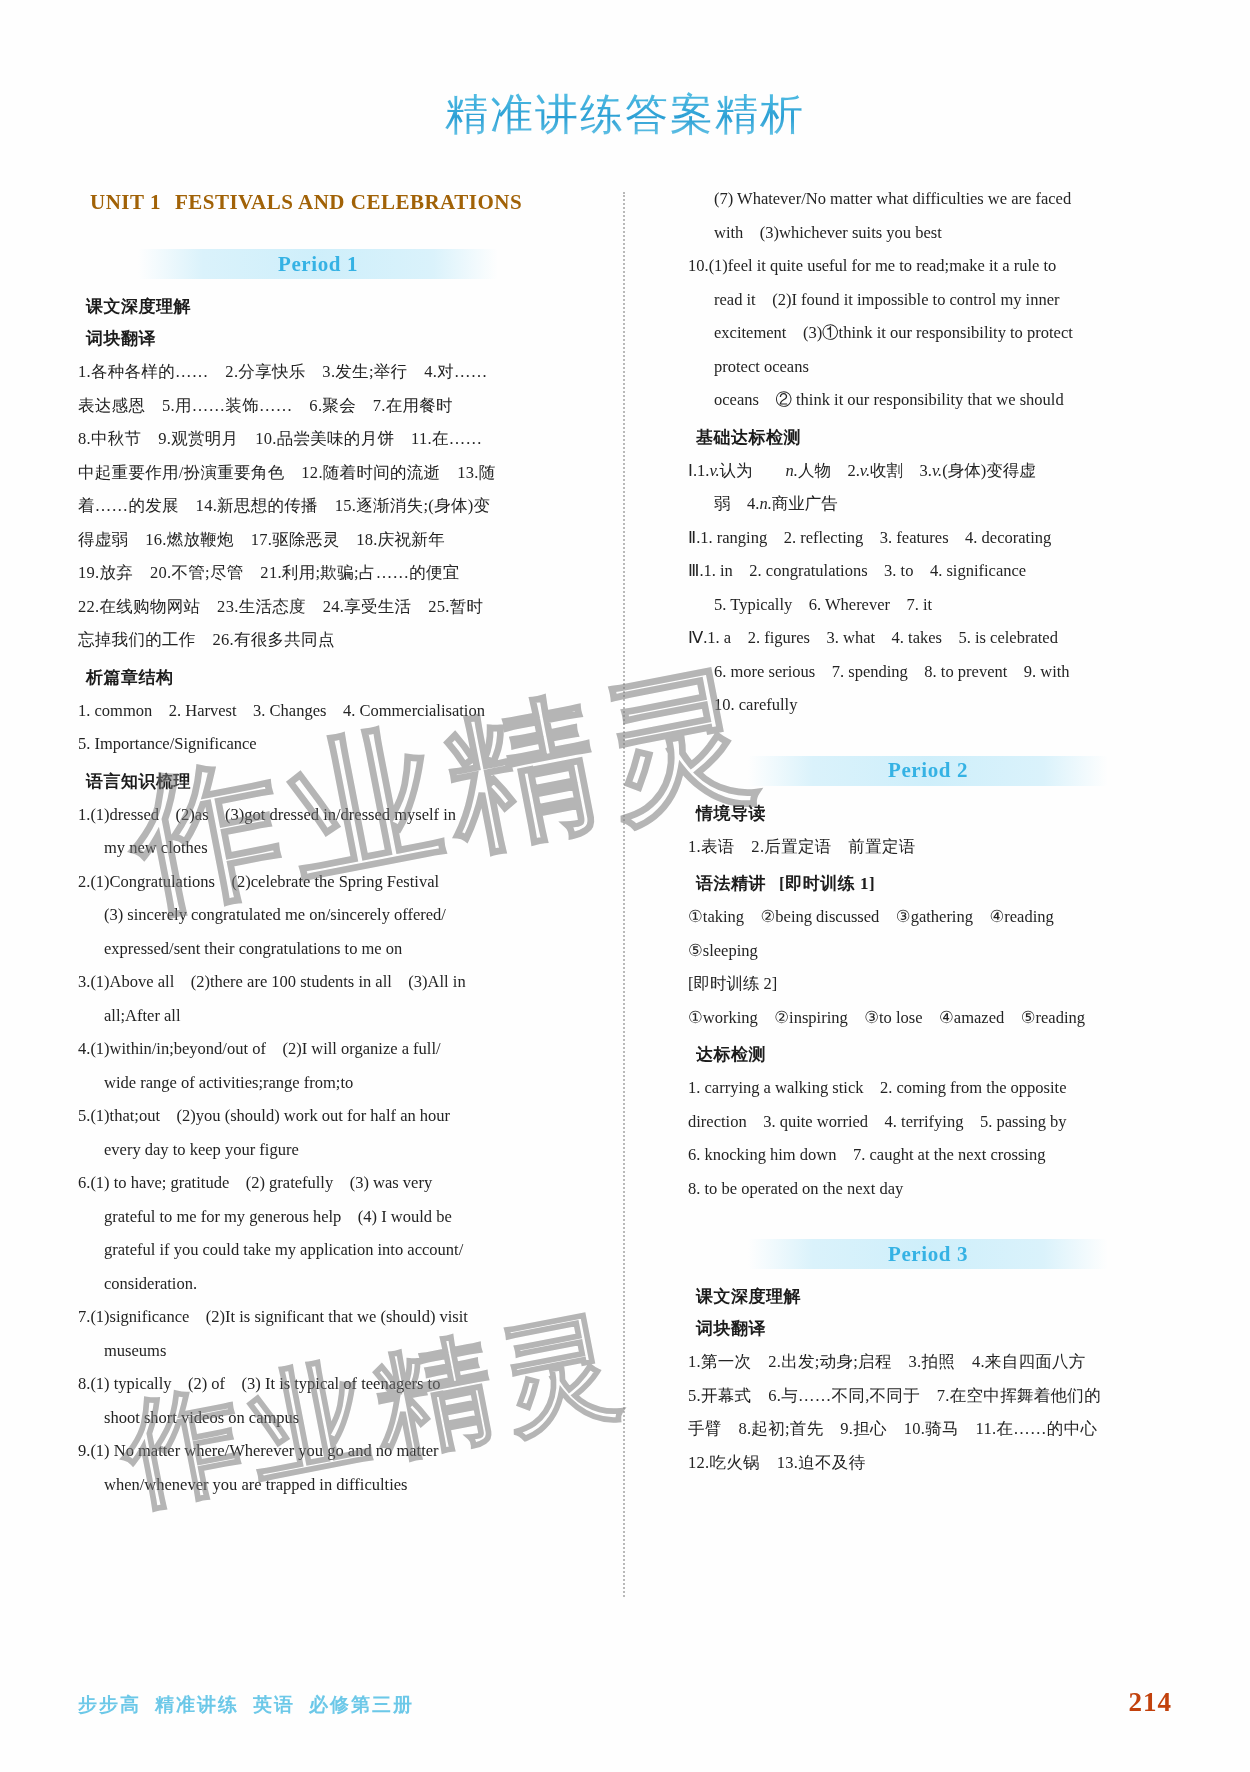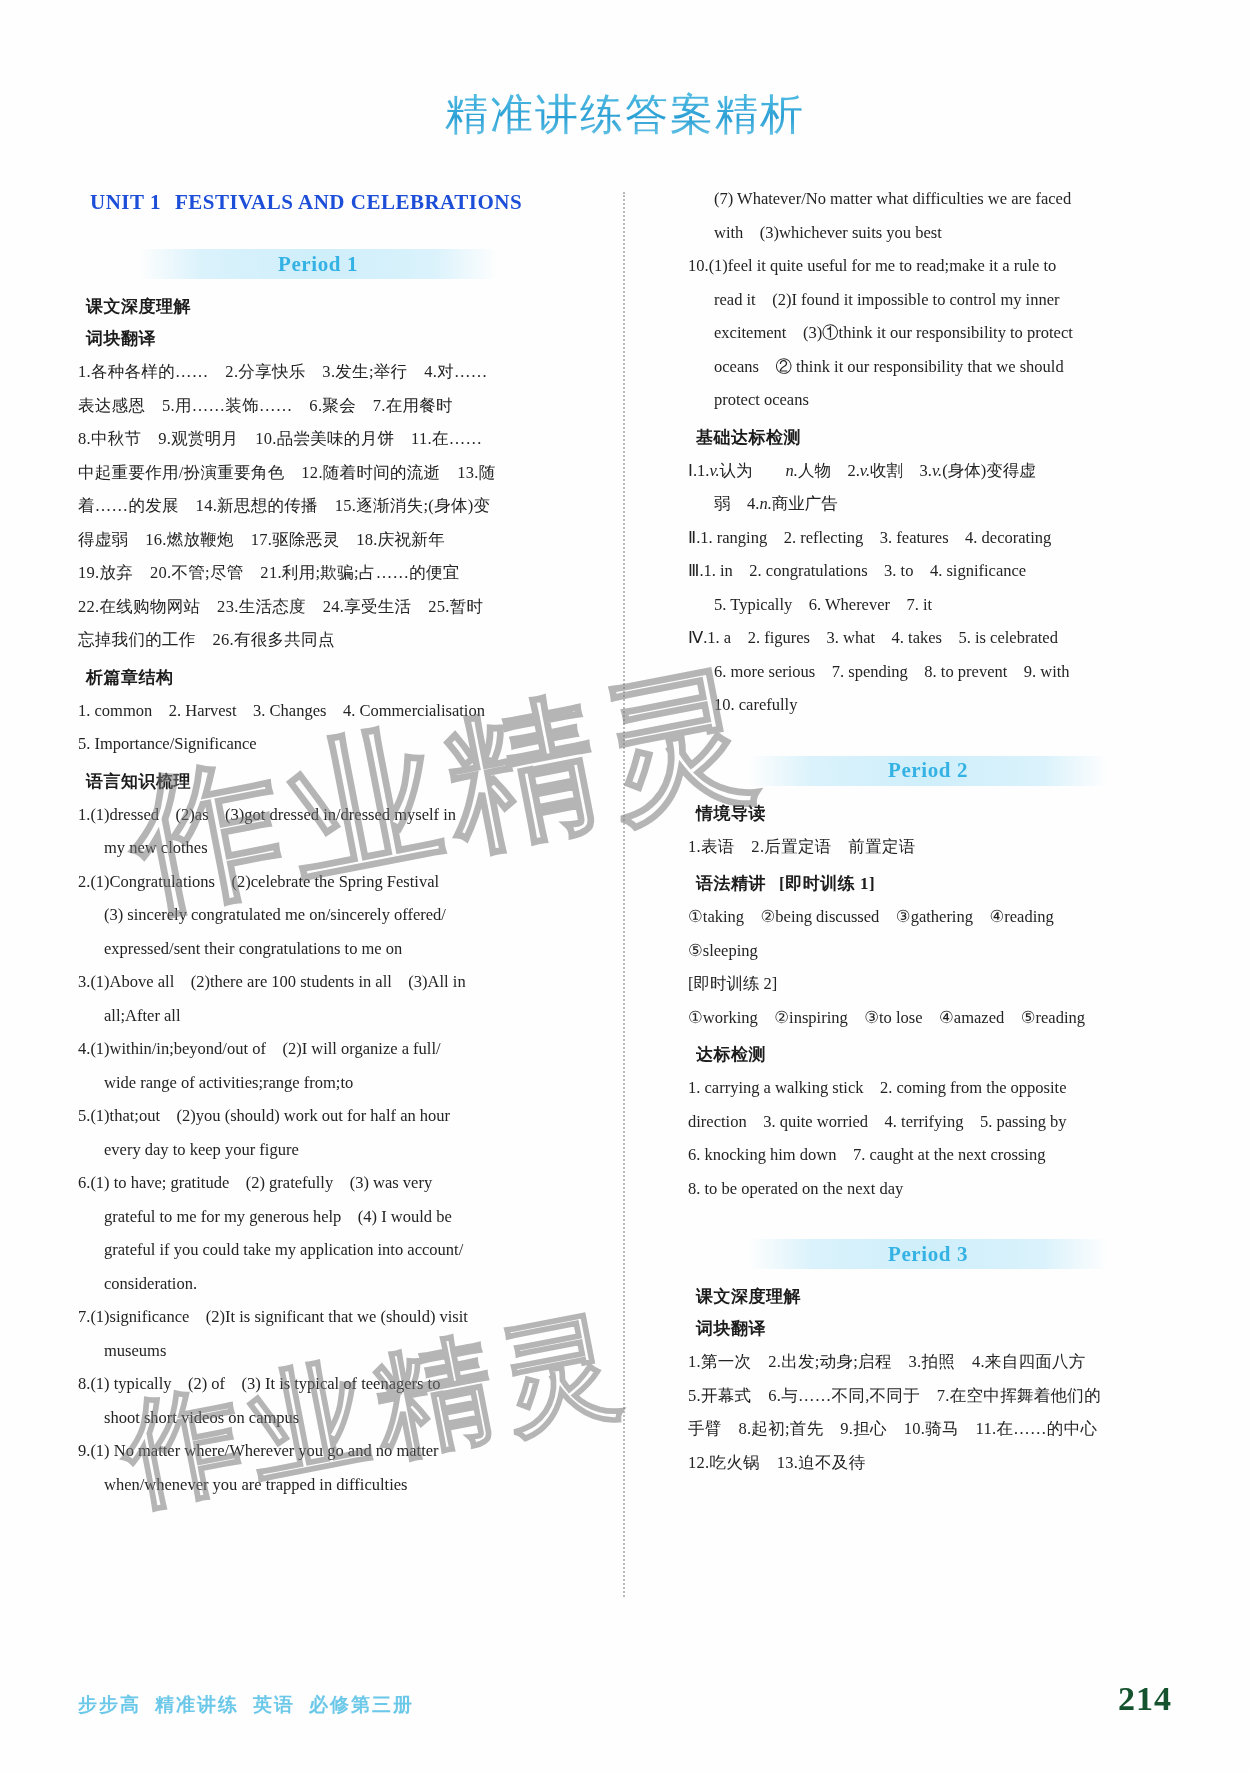--- a/index.html
+++ b/index.html
@@ -47,21 +47,21 @@
     position:absolute;
     left:545px;top:10px;
     width:0;height:1405px;
     border-left:2px dotted #b9b9b9;
   }
   
   .unit-title{
     font-family:"Liberation Serif", serif;
     font-weight:bold;
     font-size:21px;
-    color:#1d4ed8;
+    color:#a16207;
     letter-spacing:.5px;
     margin:8px 0 0 12px;
   }
   .unit-title .u-no{margin-right:14px;}
   .period-band{
     position:relative;
     height:38px;
     margin:30px 0 12px 0;
     display:flex;align-items:center;justify-content:center;
   }
@@ -149,22 +149,22 @@
     font-family:"DejaVu Sans", sans-serif;
     font-weight:bold;
     font-size:19px;
     color:#6cc8e8;
     letter-spacing:2px;
   }
   .footer-left .fl-seg{margin-right:14px;text-align:center;}
   .page-no{
     font-family:"Liberation Serif", serif;
     font-weight:bold;
-    font-size:34px;
-    color:#14532d;
+    font-size:27px;
+    color:#c2410c;
     letter-spacing:1px;
   }
 </style>
 </head>
 <body>
 
 <div class="page">
 
   <div class="masthead">
     <div class="masthead-title">精准讲练答案精析</div>
@@ -236,22 +236,22 @@
     </div>
 
     <div class="col col-right">
 
       <div class="p ind">(7) Whatever/No matter what difficulties we are faced</div>
       <div class="p ind">with　(3)whichever suits you best</div>
 
       <div class="p hang2"><span>10.</span><span>(1)feel it quite useful for me to read;make it a rule to</span></div>
       <div class="p ind">read it　(2)I found it impossible to control my inner</div>
       <div class="p ind">excitement　(3)①think it our responsibility to protect</div>
+      <div class="p ind">protect oceans</div>
       <div class="p ind">oceans　② think it our responsibility that we should</div>
-      <div class="p ind">protect oceans</div>
 
       <div class="sec-head">基础达标检测</div>
 
       <div class="p hang2"><span>Ⅰ</span><span>.1.<em>v.</em>认为　　<em>n.</em>人物　2.<em>v.</em>收割　3.<em>v.</em>(身体)变得虚</span></div>
       <div class="p ind">弱　4.<em>n.</em>商业广告</div>
 
       <div class="p hang2"><span>Ⅱ</span><span>.1. ranging　2. reflecting　3. features　4. decorating</span></div>
 
       <div class="p hang2"><span>Ⅲ</span><span>.1. in　2. congratulations　3. to　4. significance</span></div>
       <div class="p ind">5. Typically　6. Wherever　7. it</div>

